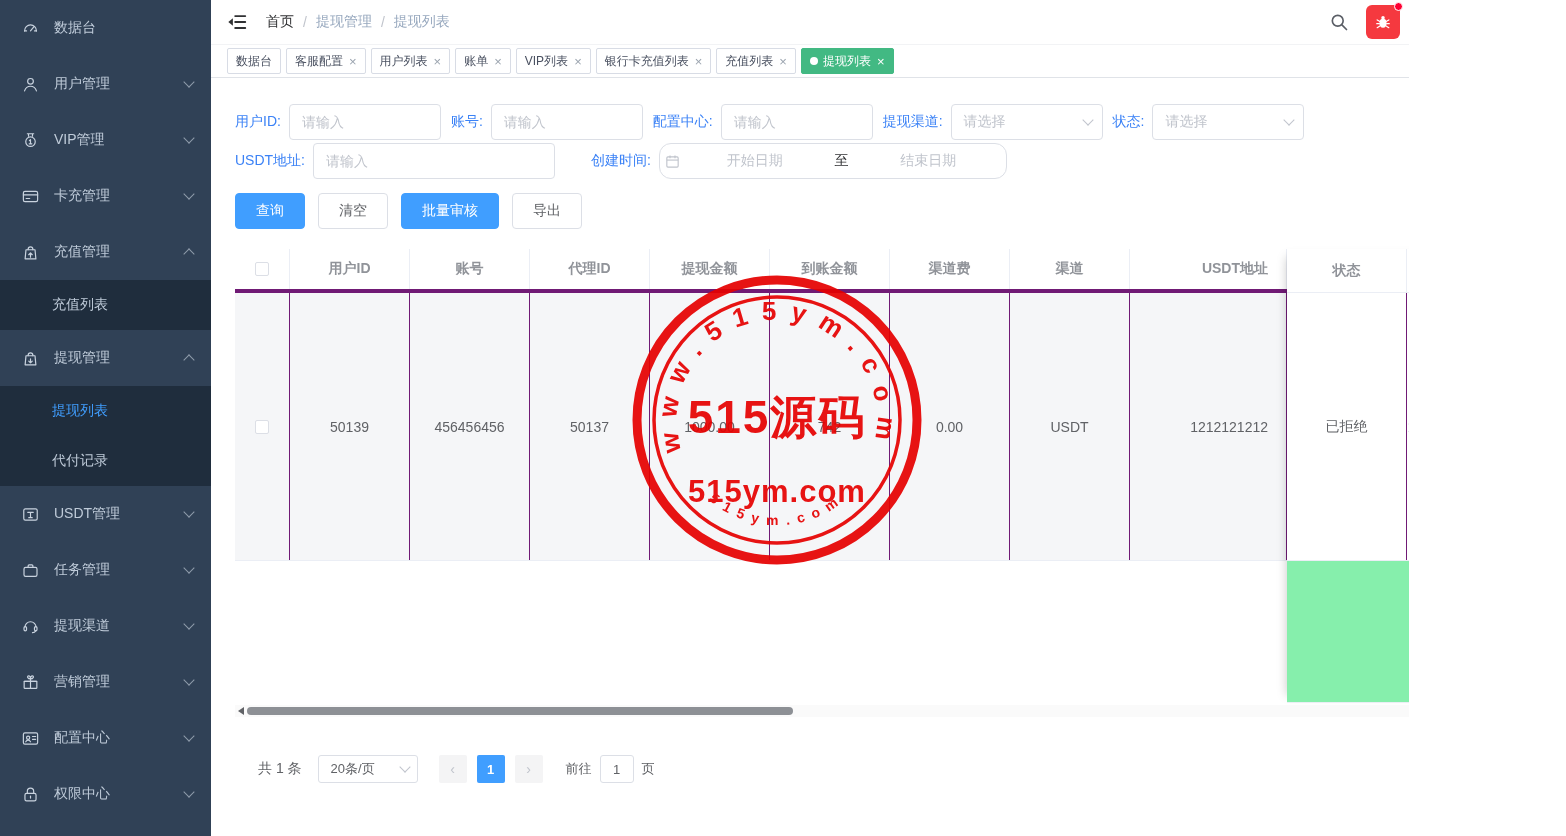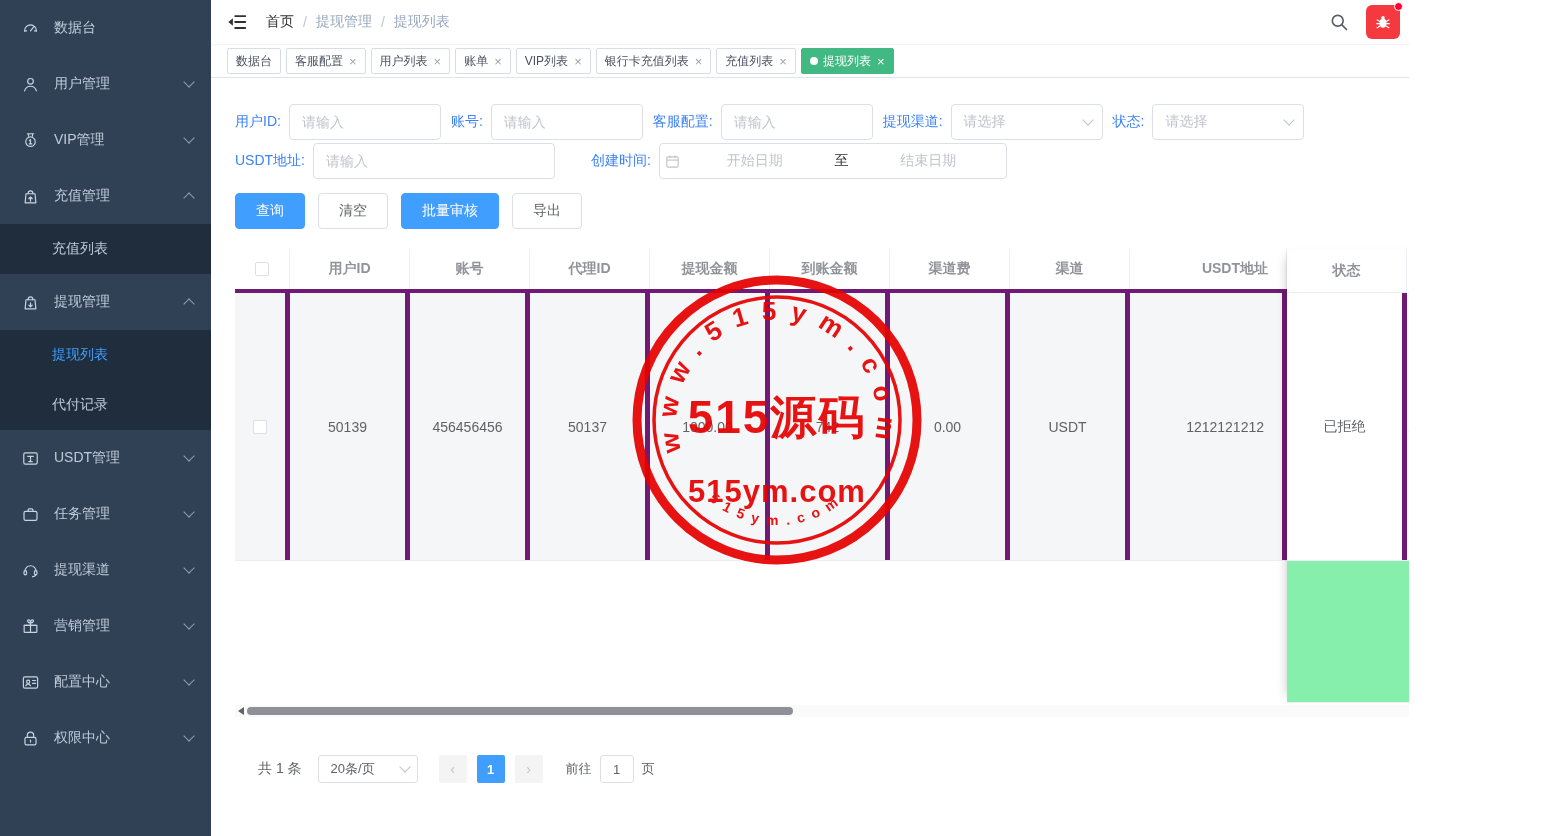--- a/index.html
+++ b/index.html
@@ -48,35 +48,35 @@
   .filters { padding:26px 0 0 24px; }
   .frow { display:flex; align-items:center; margin-bottom:3px; }
   .fgroup { display:flex; align-items:center; margin-right:10px; }
   .flabel { color:#3b82f6; font-size:14px; margin-right:8px; white-space:nowrap; }
   .finput { width:152px; height:36px; border:1px solid #dcdfe6; border-radius:4px; padding:0 12px; font-size:14px; color:#606266; font-family:inherit; outline:none; }
   .finput::placeholder { color:#c0c4cc; }
   .fselect { width:152px; height:36px; border:1px solid #dcdfe6; border-radius:4px; padding:0 10px 0 12px; display:flex; align-items:center; justify-content:space-between; cursor:pointer; background:#fff; }
   .fselect .ph { color:#c0c4cc; font-size:14px; }
   .sel-chev { width:8px; height:8px; border-right:1.4px solid #c0c4cc; border-bottom:1.4px solid #c0c4cc; transform:rotate(45deg); margin-top:-4px; }
   .finput.wide { width:242px; }
-  .daterange { width:348px; height:36px; border:1px solid #dcdfe6; border-radius:4px; display:flex; align-items:center; padding:0 4px; background:#fff; cursor:pointer; }
+  .daterange { width:348px; height:36px; border:1px solid #dcdfe6; border-radius:12px; display:flex; align-items:center; padding:0 4px; background:#fff; cursor:pointer; }
   .daterange .ph { color:#c0c4cc; font-size:14px; flex:1; text-align:center; }
   .daterange .sep { color:#303133; font-size:14px; padding:0 6px; }
 
   
   .actions { display:flex; align-items:center; gap:13px; padding:11px 0 0 24px; }
   .btn { height:36px; padding:0 20px; border-radius:4px; font-size:14px; display:flex; align-items:center; justify-content:center; cursor:pointer; border:1px solid #dcdfe6; background:#fff; color:#606266; font-family:inherit; }
   .btn.primary { background:#409eff; border-color:#409eff; color:#fff; }
 
   
   .table-zone { position:relative; margin:20px 0 0 24px; width:1311px; height:454px; background:#fff; }
   .thead { display:flex; height:44px; background:#fff; border-bottom:4px solid #701a75; }
   .th { display:flex; align-items:center; justify-content:center; font-weight:700; color:#909399; font-size:14px; border-right:1px solid #ebeef5; }
   .trow { display:flex; height:268px; background:#f5f6f8; border-bottom:1px solid #ebeef5; }
-  .td { display:flex; align-items:center; justify-content:center; color:#606266; font-size:14px; border-right:5px solid #701a75; }
+  .td { display:flex; align-items:center; justify-content:center; color:#606266; font-size:14px; border-right:1px solid #701a75; }
   .c0{width:55px;} .c1{width:120px;} .c2{width:120px;} .c3{width:120px;} .c4{width:120px;}
   .c5{width:120px;} .c6{width:120px;} .c7{width:120px;} .c8{width:157px; justify-content:flex-end; padding-right:18px;}
   .checkbox { width:14px; height:14px; border:1px solid #dcdfe6; border-radius:2px; background:#fff; cursor:pointer; }
   .fixed-right { position:absolute; top:0; right:0; width:259px; height:454px; background:#86efac; box-shadow:-8px 0 10px -8px rgba(0,0,0,.22); border-bottom:1px solid #ebeef5; }
   .fr-head { display:flex; height:44px; border-bottom:1px solid #ebeef5; background:#fff; }
   .fr-row { display:flex; height:268px; border-bottom:1px solid #ebeef5; background:#fff; }
   .f0{width:120px;} .f1{width:139px; border-right:none;}
   .td.f1 { justify-content:flex-start; color:#e3e6ec; }
   .gear-btn { position:absolute; right:0; top:248px; width:42px; height:44px; background:#409eff; border-radius:4px 0 0 4px; display:flex; align-items:center; justify-content:center; cursor:pointer; z-index:60; }
 
@@ -135,20 +135,31 @@
         <svg width="19" height="19" viewBox="0 0 24 24">
             <path d="M8 3.5h8M9.5 3.5v3M14.5 3.5v3"></path>
             <circle cx="12" cy="13.5" r="6"></circle>
             <path d="M12 10.8v5.4M10.3 16.2h3.4M10.6 12.2l1.4-1.4"></path>
           </svg>
       </span>
       <span class="mi-label">VIP管理</span>
       <span class="chev"></span>
     </div>
 
+    <div class="menu-item">
+      <span class="mi-icon">
+        <svg width="19" height="19" viewBox="0 0 24 24">
+            <rect x="3" y="5.5" width="18" height="13" rx="2"></rect>
+            <line x1="3" y1="10" x2="21" y2="10"></line>
+            <line x1="6.5" y1="14.5" x2="11" y2="14.5"></line>
+          </svg>
+      </span>
+      <span class="mi-label">卡充管理</span>
+      <span class="chev"></span>
+    </div>
 
     <div class="menu-item">
       <span class="mi-icon">
         <svg width="19" height="19" viewBox="0 0 24 24">
             <path d="M6.3 8.5h11.4l1.1 11.5H5.2L6.3 8.5z"></path>
             <path d="M9 8.5V8a3 3 0 0 1 6 0v.5"></path>
             <path d="M12 18v-5M9.8 14.8L12 12.6l2.2 2.2"></path>
           </svg>
       </span>
       <span class="mi-label">充值管理</span>
@@ -365,21 +376,21 @@
       <div class="frow">
         <div class="fgroup">
           <span class="flabel">用户ID:</span>
           <input class="finput" placeholder="请输入" style="">
         </div>
         <div class="fgroup">
           <span class="flabel">账号:</span>
           <input class="finput" placeholder="请输入" style="">
         </div>
         <div class="fgroup">
-          <span class="flabel">客服配置:</span>
+          <span class="flabel">配置中心:</span>
           <input class="finput" placeholder="请输入" style="">
         </div>
         <div class="fgroup">
           <span class="flabel">提现渠道:</span>
           <div class="fselect">
             <span class="ph">请选择</span>
             <span class="sel-chev"></span>
           </div>
         </div>
         <div class="fgroup">

